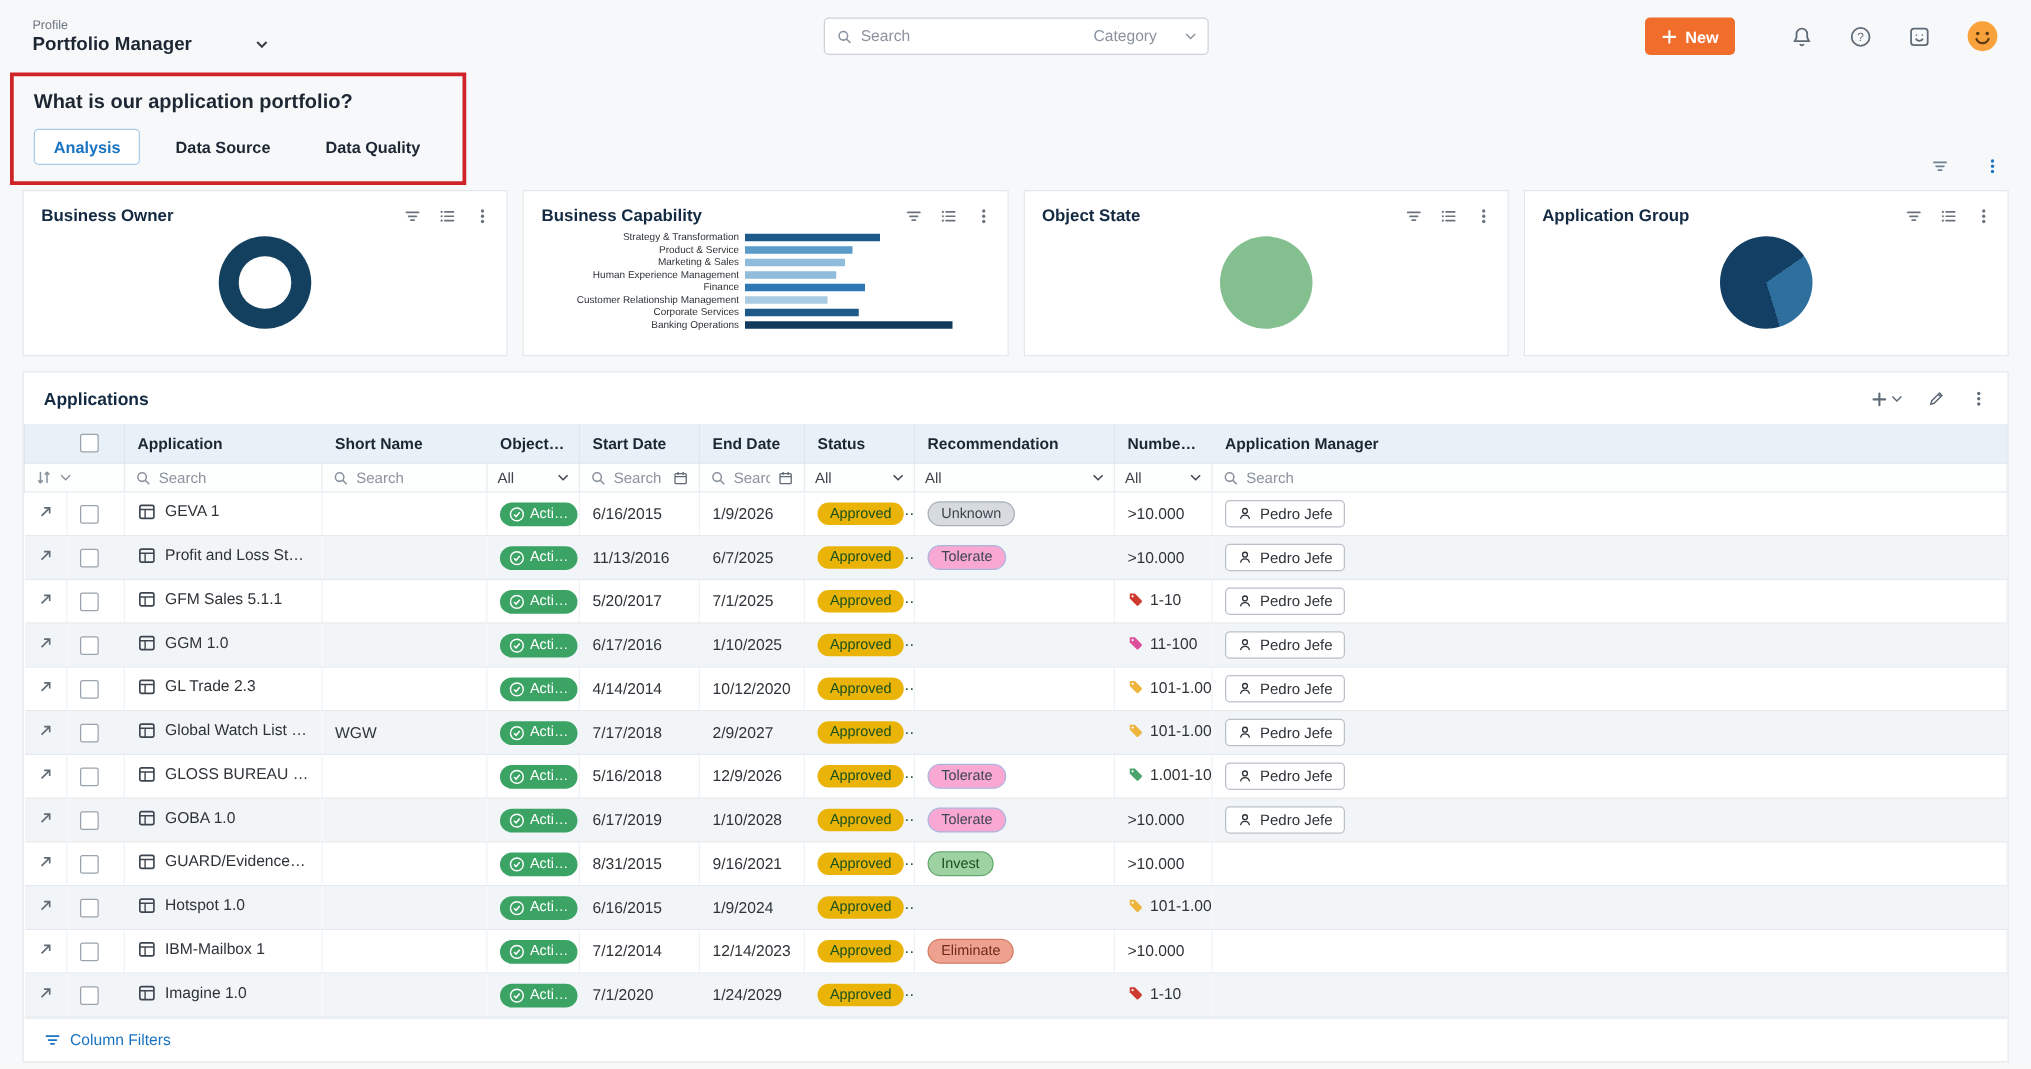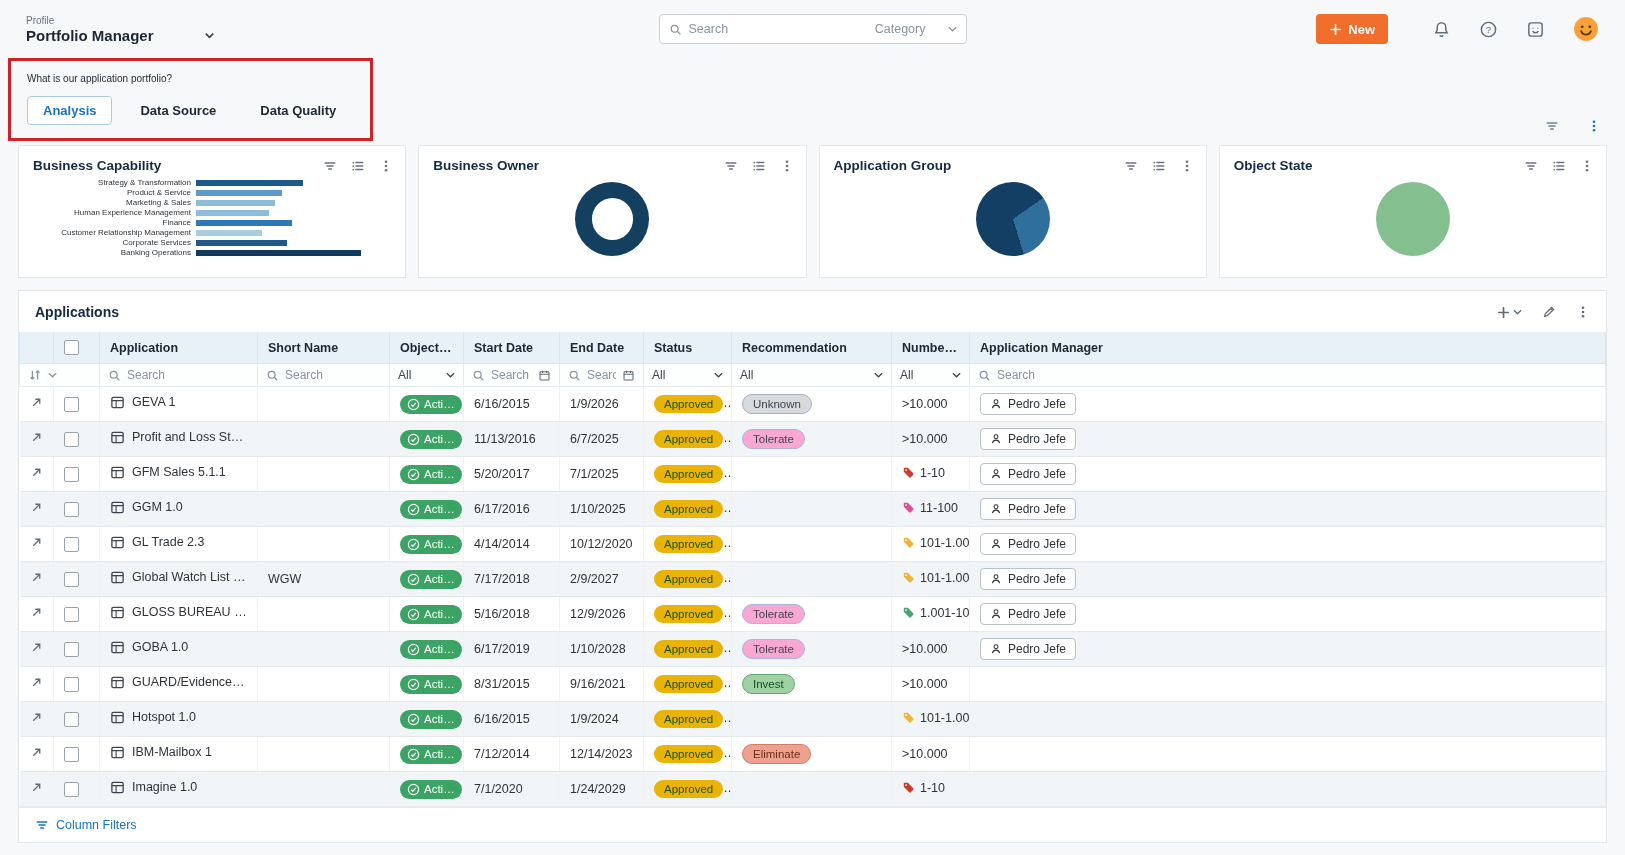--- a/index.html
+++ b/index.html
@@ -22,21 +22,21 @@
   .topbar-right{margin-left:auto;display:flex;align-items:center;gap:28px;color:#5f6b76}
   .new-btn{display:inline-flex;align-items:center;gap:6px;background:#f06d2c;color:#fff;border:none;
     border-radius:4px;height:30px;padding:0 13px;font-family:inherit;font-size:13px;font-weight:bold;cursor:pointer;margin-right:16px}
   .icon-btn{display:inline-flex;cursor:pointer}
   .avatar{display:inline-flex;cursor:pointer}
 
   
   .content{padding:0 18px}
   .question-row{display:flex;justify-content:space-between;align-items:flex-end}
   .annotation{border:3px solid #cf2329;padding:12px 18px 13px 16px;margin-left:-10px;min-width:342px;background:transparent}
-  .question{font-size:10px;font-weight:normal;color:#1d2733}
+  .question{font-size:16px;font-weight:bold;color:#1d2733}
   .tabs{display:flex;gap:12px;margin-top:12px;align-items:center}
   .tab{font-family:inherit;font-size:13px;font-weight:bold;border:1px solid transparent;background:transparent;
     color:#1d2733;padding:6px 15px;cursor:pointer;border-radius:4px}
   .tab.active{background:#fff;color:#1a73c0;border:1px solid #a9cbe8}
   .row-icons{display:flex;gap:28px;align-items:center;padding:0 6px 8px 0}
   .funnel-blue{color:#6b8094}
   .kebab-blue{color:#1a73c0}
 
   
   .cards{display:grid;grid-template-columns:repeat(4,1fr);gap:12px;margin-top:4px}
@@ -191,20 +191,51 @@
             <circle cx="8" cy="8" r="1.5"></circle>
             <circle cx="8" cy="12.8" r="1.5"></circle>
           </svg>
         </span>
     </div>
   </div>
 
   <div class="cards">
     <div class="card">
       <div class="card-head">
+        <span class="card-title">Business Owner</span>
+        <span class="card-icons">
+          <span class="cicon">
+              <svg viewBox="0 0 16 16" width="14" height="14">
+                <path d="M2.5 4.5h11M4.5 8h7M6.5 11.5h3" stroke="currentColor" stroke-width="1.6" fill="none" stroke-linecap="round"></path>
+              </svg>
+            </span>
+          <span class="cicon">
+              <svg viewBox="0 0 16 16" width="14" height="14">
+                <path d="M5.5 4h8M5.5 8h8M5.5 12h8" stroke="currentColor" stroke-width="1.5" stroke-linecap="round"></path>
+                <circle cx="2.6" cy="4" r="1" fill="currentColor"></circle>
+                <circle cx="2.6" cy="8" r="1" fill="currentColor"></circle>
+                <circle cx="2.6" cy="12" r="1" fill="currentColor"></circle>
+              </svg>
+            </span>
+          <span class="cicon">
+              <svg viewBox="0 0 16 16" width="14" height="14" fill="currentColor">
+                <circle cx="8" cy="3.2" r="1.5"></circle>
+                <circle cx="8" cy="8" r="1.5"></circle>
+                <circle cx="8" cy="12.8" r="1.5"></circle>
+              </svg>
+            </span>
+        </span>
+      </div>
+      <div class="card-body">
+          <span class="pie donut" style="background:conic-gradient(from 0deg,#14405f 0% 100%)"></span>
+        </div>
+    </div>
+
+    <div class="card">
+      <div class="card-head">
         <span class="card-title">Business Capability</span>
         <span class="card-icons">
           <span class="cicon">
               <svg viewBox="0 0 16 16" width="14" height="14">
                 <path d="M2.5 4.5h11M4.5 8h7M6.5 11.5h3" stroke="currentColor" stroke-width="1.6" fill="none" stroke-linecap="round"></path>
               </svg>
             </span>
           <span class="cicon">
               <svg viewBox="0 0 16 16" width="14" height="14">
                 <path d="M5.5 4h8M5.5 8h8M5.5 12h8" stroke="currentColor" stroke-width="1.5" stroke-linecap="round"></path>
@@ -269,21 +300,21 @@
             <span class="bar-label">Banking Operations</span>
             <span class="bar-track">
               <span class="bar" style="width:100%;background:#123a5c"></span>
             </span>
           </div>
         </div>
     </div>
 
     <div class="card">
       <div class="card-head">
-        <span class="card-title">Business Owner</span>
+        <span class="card-title">Object State</span>
         <span class="card-icons">
           <span class="cicon">
               <svg viewBox="0 0 16 16" width="14" height="14">
                 <path d="M2.5 4.5h11M4.5 8h7M6.5 11.5h3" stroke="currentColor" stroke-width="1.6" fill="none" stroke-linecap="round"></path>
               </svg>
             </span>
           <span class="cicon">
               <svg viewBox="0 0 16 16" width="14" height="14">
                 <path d="M5.5 4h8M5.5 8h8M5.5 12h8" stroke="currentColor" stroke-width="1.5" stroke-linecap="round"></path>
                 <circle cx="2.6" cy="4" r="1" fill="currentColor"></circle>
@@ -294,21 +325,21 @@
           <span class="cicon">
               <svg viewBox="0 0 16 16" width="14" height="14" fill="currentColor">
                 <circle cx="8" cy="3.2" r="1.5"></circle>
                 <circle cx="8" cy="8" r="1.5"></circle>
                 <circle cx="8" cy="12.8" r="1.5"></circle>
               </svg>
             </span>
         </span>
       </div>
       <div class="card-body">
-          <span class="pie donut" style="background:conic-gradient(from 0deg,#14405f 0% 100%)"></span>
+          <span class="pie " style="background:conic-gradient(from 0deg,#84bf90 0% 100%)"></span>
         </div>
     </div>
 
     <div class="card">
       <div class="card-head">
         <span class="card-title">Application Group</span>
         <span class="card-icons">
           <span class="cicon">
               <svg viewBox="0 0 16 16" width="14" height="14">
                 <path d="M2.5 4.5h11M4.5 8h7M6.5 11.5h3" stroke="currentColor" stroke-width="1.6" fill="none" stroke-linecap="round"></path>
@@ -326,51 +357,20 @@
               <svg viewBox="0 0 16 16" width="14" height="14" fill="currentColor">
                 <circle cx="8" cy="3.2" r="1.5"></circle>
                 <circle cx="8" cy="8" r="1.5"></circle>
                 <circle cx="8" cy="12.8" r="1.5"></circle>
               </svg>
             </span>
         </span>
       </div>
       <div class="card-body">
           <span class="pie " style="background:conic-gradient(from 55deg,#2e6f9e 0% 30%,#123f63 30% 100%)"></span>
-        </div>
-    </div>
-
-    <div class="card">
-      <div class="card-head">
-        <span class="card-title">Object State</span>
-        <span class="card-icons">
-          <span class="cicon">
-              <svg viewBox="0 0 16 16" width="14" height="14">
-                <path d="M2.5 4.5h11M4.5 8h7M6.5 11.5h3" stroke="currentColor" stroke-width="1.6" fill="none" stroke-linecap="round"></path>
-              </svg>
-            </span>
-          <span class="cicon">
-              <svg viewBox="0 0 16 16" width="14" height="14">
-                <path d="M5.5 4h8M5.5 8h8M5.5 12h8" stroke="currentColor" stroke-width="1.5" stroke-linecap="round"></path>
-                <circle cx="2.6" cy="4" r="1" fill="currentColor"></circle>
-                <circle cx="2.6" cy="8" r="1" fill="currentColor"></circle>
-                <circle cx="2.6" cy="12" r="1" fill="currentColor"></circle>
-              </svg>
-            </span>
-          <span class="cicon">
-              <svg viewBox="0 0 16 16" width="14" height="14" fill="currentColor">
-                <circle cx="8" cy="3.2" r="1.5"></circle>
-                <circle cx="8" cy="8" r="1.5"></circle>
-                <circle cx="8" cy="12.8" r="1.5"></circle>
-              </svg>
-            </span>
-        </span>
-      </div>
-      <div class="card-body">
-          <span class="pie " style="background:conic-gradient(from 0deg,#84bf90 0% 100%)"></span>
         </div>
     </div>
   </div>
 
   <div class="panel">
     <div class="panel-head">
       <span class="panel-title">Applications</span>
       <div class="panel-actions">
         <span class="addwrap">
           <span style="display:inline-flex">

